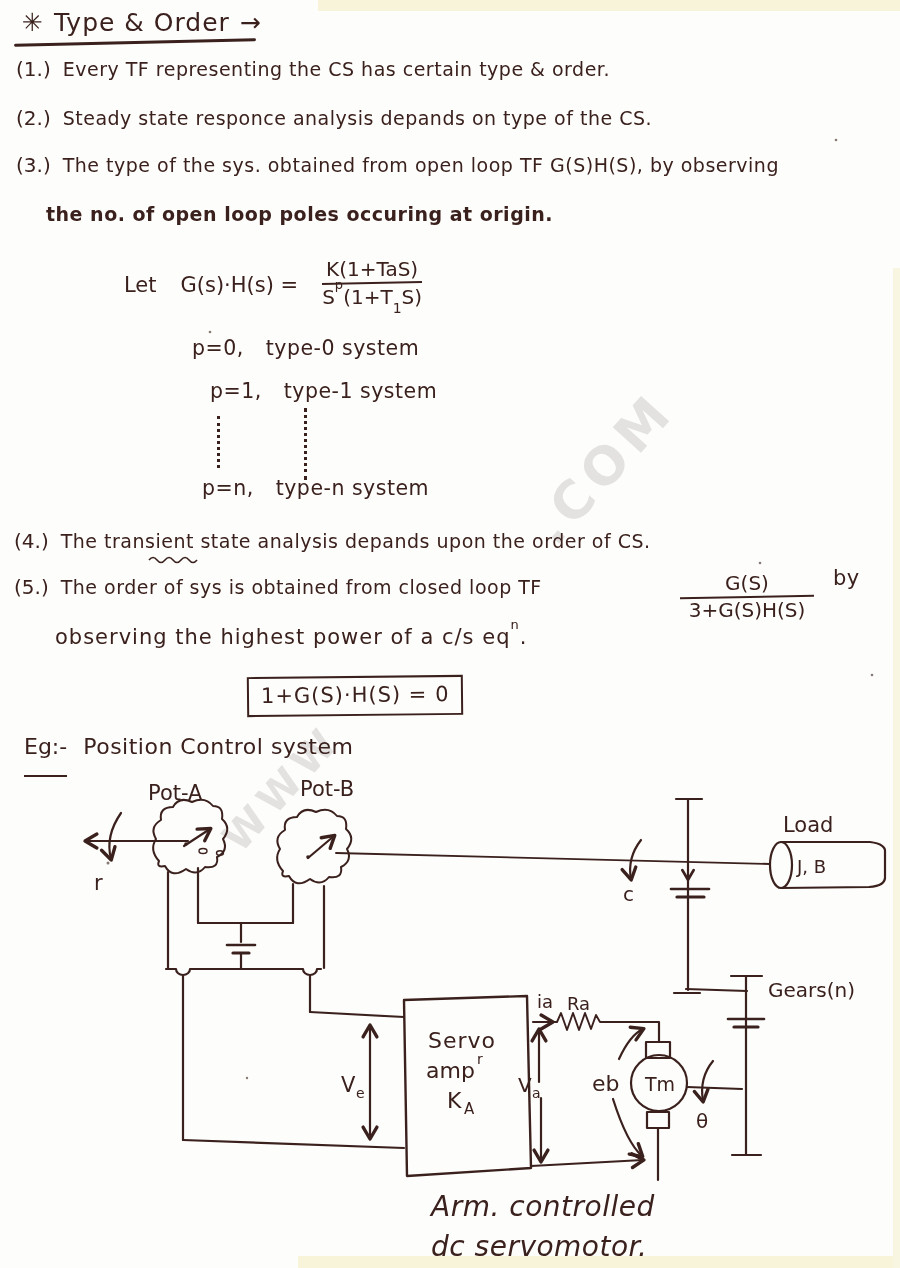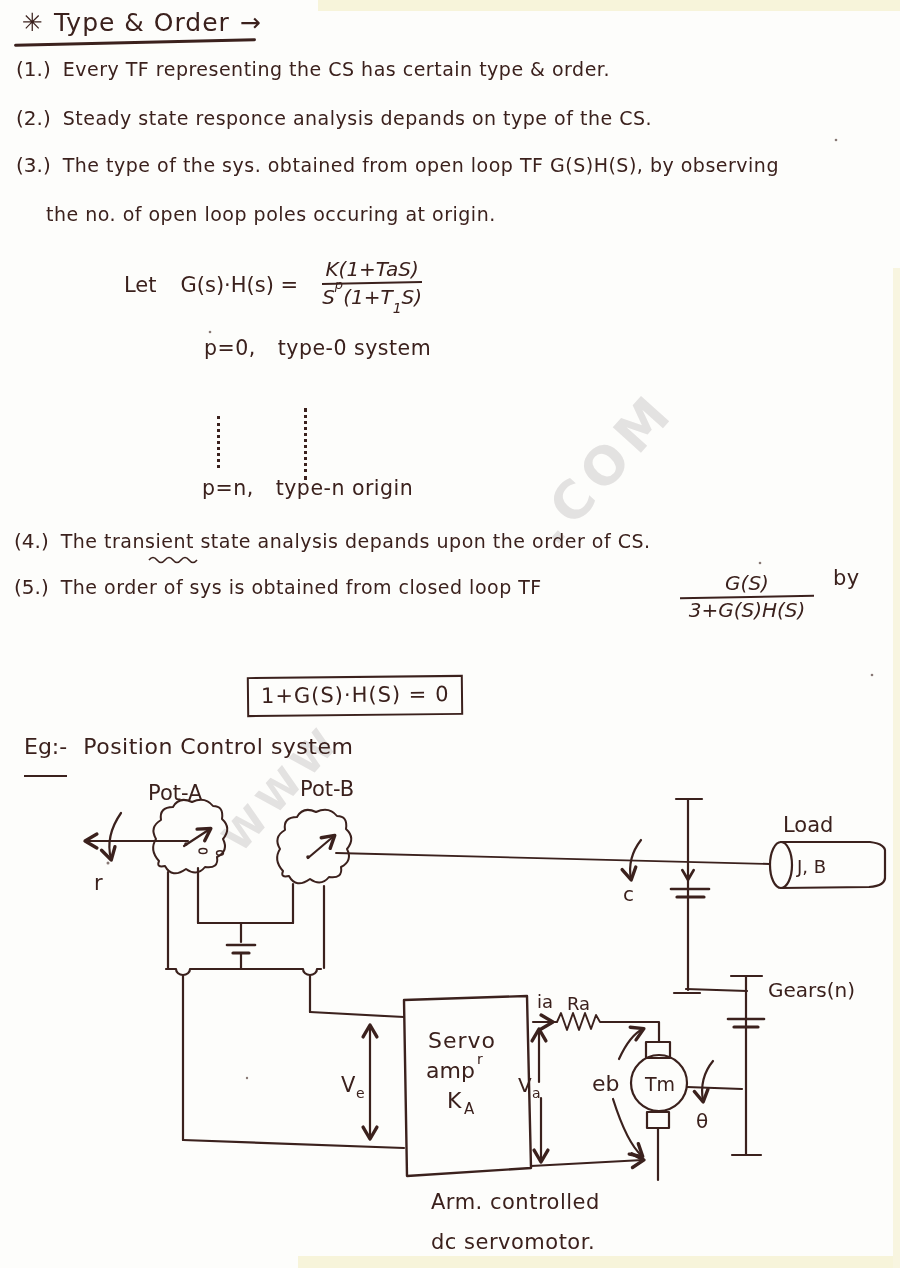--- a/index.html
+++ b/index.html
@@ -7,30 +7,30 @@
         font-family:"DejaVu Sans",sans-serif;color:#3b211d;}
   .band{position:absolute;background:#f7f4da;}
   .wm{position:absolute;color:#cfcccc;opacity:.55;font-weight:bold;z-index:0;
       transform:rotate(-48deg);letter-spacing:7px;}
   .t{position:absolute;white-space:nowrap;z-index:2;}
   .row{display:flex;align-items:baseline;gap:12px;}
   .num{font-size:20px;}
   .body-txt{font-size:19px;letter-spacing:.5px;}
   .title-row{display:flex;align-items:baseline;gap:10px;font-size:25px;letter-spacing:1px;}
   .underline{position:absolute;background:#3b211d;height:3px;border-radius:2px;z-index:2;}
-  .frac{display:inline-flex;flex-direction:column;align-items:center;line-height:1.15;font-style:italic;}
+  .frac{display:inline-flex;flex-direction:column;align-items:center;line-height:1.15;}
   .frac .bar{height:0;border-top:2.4px solid #3b211d;width:100%;margin:1px 0;}
   sup.hs{font-size:13px;position:relative;top:-7px;}
   sub.hs{font-size:14px;position:relative;top:4px;}
   .typeline{display:flex;gap:22px;font-size:20.5px;letter-spacing:.5px;}
   .dotsv{position:absolute;border-left:3px dotted #3b211d;width:0;z-index:2;}
   .boxeq{position:absolute;border:2.5px solid #3b211d;padding:5px 12px 7px 12px;
          font-size:21px;letter-spacing:1px;transform:rotate(-.6deg);z-index:2;}
   .eg{font-size:22px;border-bottom:2.5px solid #3b211d;padding-bottom:16px;}
-  .caption{position:absolute;font-size:21px;letter-spacing:.5px;z-index:2;}
+  .caption{position:absolute;font-size:28px;letter-spacing:.5px;z-index:2;font-style:italic;}
   svg text{font-family:"DejaVu Sans",sans-serif;fill:#3b211d;}
   svg{position:absolute;left:0;top:0;z-index:1;}
 </style>
 </head>
 <body>
 
 <div class="page">
 
   <div class="band" style="left:318px;top:0;width:582px;height:11px;"></div>
   <div class="band" style="left:298px;top:1256px;width:602px;height:12px;"></div>
@@ -53,61 +53,68 @@
 
   <div class="t row" style="left:16px;top:106px;">
     <span class="num">(2.)</span>
     <span class="body-txt">Steady state responce analysis depands on type of the CS.</span>
   </div>
 
   <div class="t row" style="left:16px;top:153px;">
     <span class="num">(3.)</span>
     <span class="body-txt">The type of the sys. obtained from open loop TF G(S)H(S), by observing</span>
   </div>
-  <div class="t body-txt" style="left:46px;top:203px;">the no. of open loop poles occuring at origin.</div>
+  <div class="t body-txt" style="left:46px;top:203px;font-weight:bold;">the no. of open loop poles occuring at origin.</div>
 
   <div class="t row" style="left:124px;top:258px;align-items:center;gap:24px;font-size:21px;">
     <span>Let</span>
     <span>G(s)·H(s) =</span>
     <span class="frac" style="font-size:20px;">
       <span>K(1+TaS)</span>
       <span class="bar" style="transform:rotate(-1.2deg);"></span>
       <span><span>S</span><sup class="hs">p</sup><span>(1+T</span><sub class="hs">1</sub><span>S)</span></span>
     </span>
   </div>
 
-  <div class="t typeline" style="left:204px;top:336px;">
+  <div class="t typeline" style="left:192px;top:336px;">
     <span>p=0,</span>
     <span>type-0 system</span>
+  </div>
+  <div class="t typeline" style="left:210px;top:379px;">
+    <span>p=1,</span>
+    <span>type-1 system</span>
   </div>
   <div class="dotsv" style="left:217px;top:416px;height:52px;"></div>
   <div class="dotsv" style="left:304px;top:408px;height:72px;"></div>
   <div class="t typeline" style="left:202px;top:476px;">
     <span>p=n,</span>
-    <span>type-n origin</span>
+    <span>type-n system</span>
   </div>
 
   <div class="t row" style="left:14px;top:529px;">
     <span class="num">(4.)</span>
     <span class="body-txt">The transient state analysis depands upon the order of CS.</span>
   </div>
   <svg style="left:147px;top:555px;z-index:2;" width="54" height="10" viewBox="0 0 54 10">
     <path d="M2,5 q4,-5 8,0 t8,0 t8,0 t8,0 t8,0 t8,0" fill="none" stroke="#3b211d" stroke-width="1.6"></path>
   </svg>
 
   <div class="t row" style="left:14px;top:575px;">
     <span class="num">(5.)</span>
     <span class="body-txt" style="font-size:19px;">The order of sys is obtained from closed loop TF</span>
   </div>
   <div class="t frac" style="left:680px;top:572px;font-size:20px;width:134px;">
     <span>G(S)</span>
     <span class="bar" style="transform:rotate(-1deg);"></span>
     <span>3+G(S)H(S)</span>
   </div>
   <div class="t body-txt" style="left:833px;top:566px;font-size:21px;">by</div>
+  <div class="t body-txt" style="left:55px;top:624px;font-size:21px;letter-spacing:1px;">
+    <span>observing the highest power of a c/s eq</span><sup class="hs">n</sup><span>.</span>
+  </div>
 
   <div class="boxeq" style="left:247px;top:676px;">
     <span>1+G(S)·H(S) = 0</span>
   </div>
 
   <div class="t row" style="left:24px;top:734px;gap:16px;">
     <span class="eg">Eg:-</span>
     <span style="font-size:22px;letter-spacing:.5px;text-align:right;">Position Control system</span>
   </div>
 

